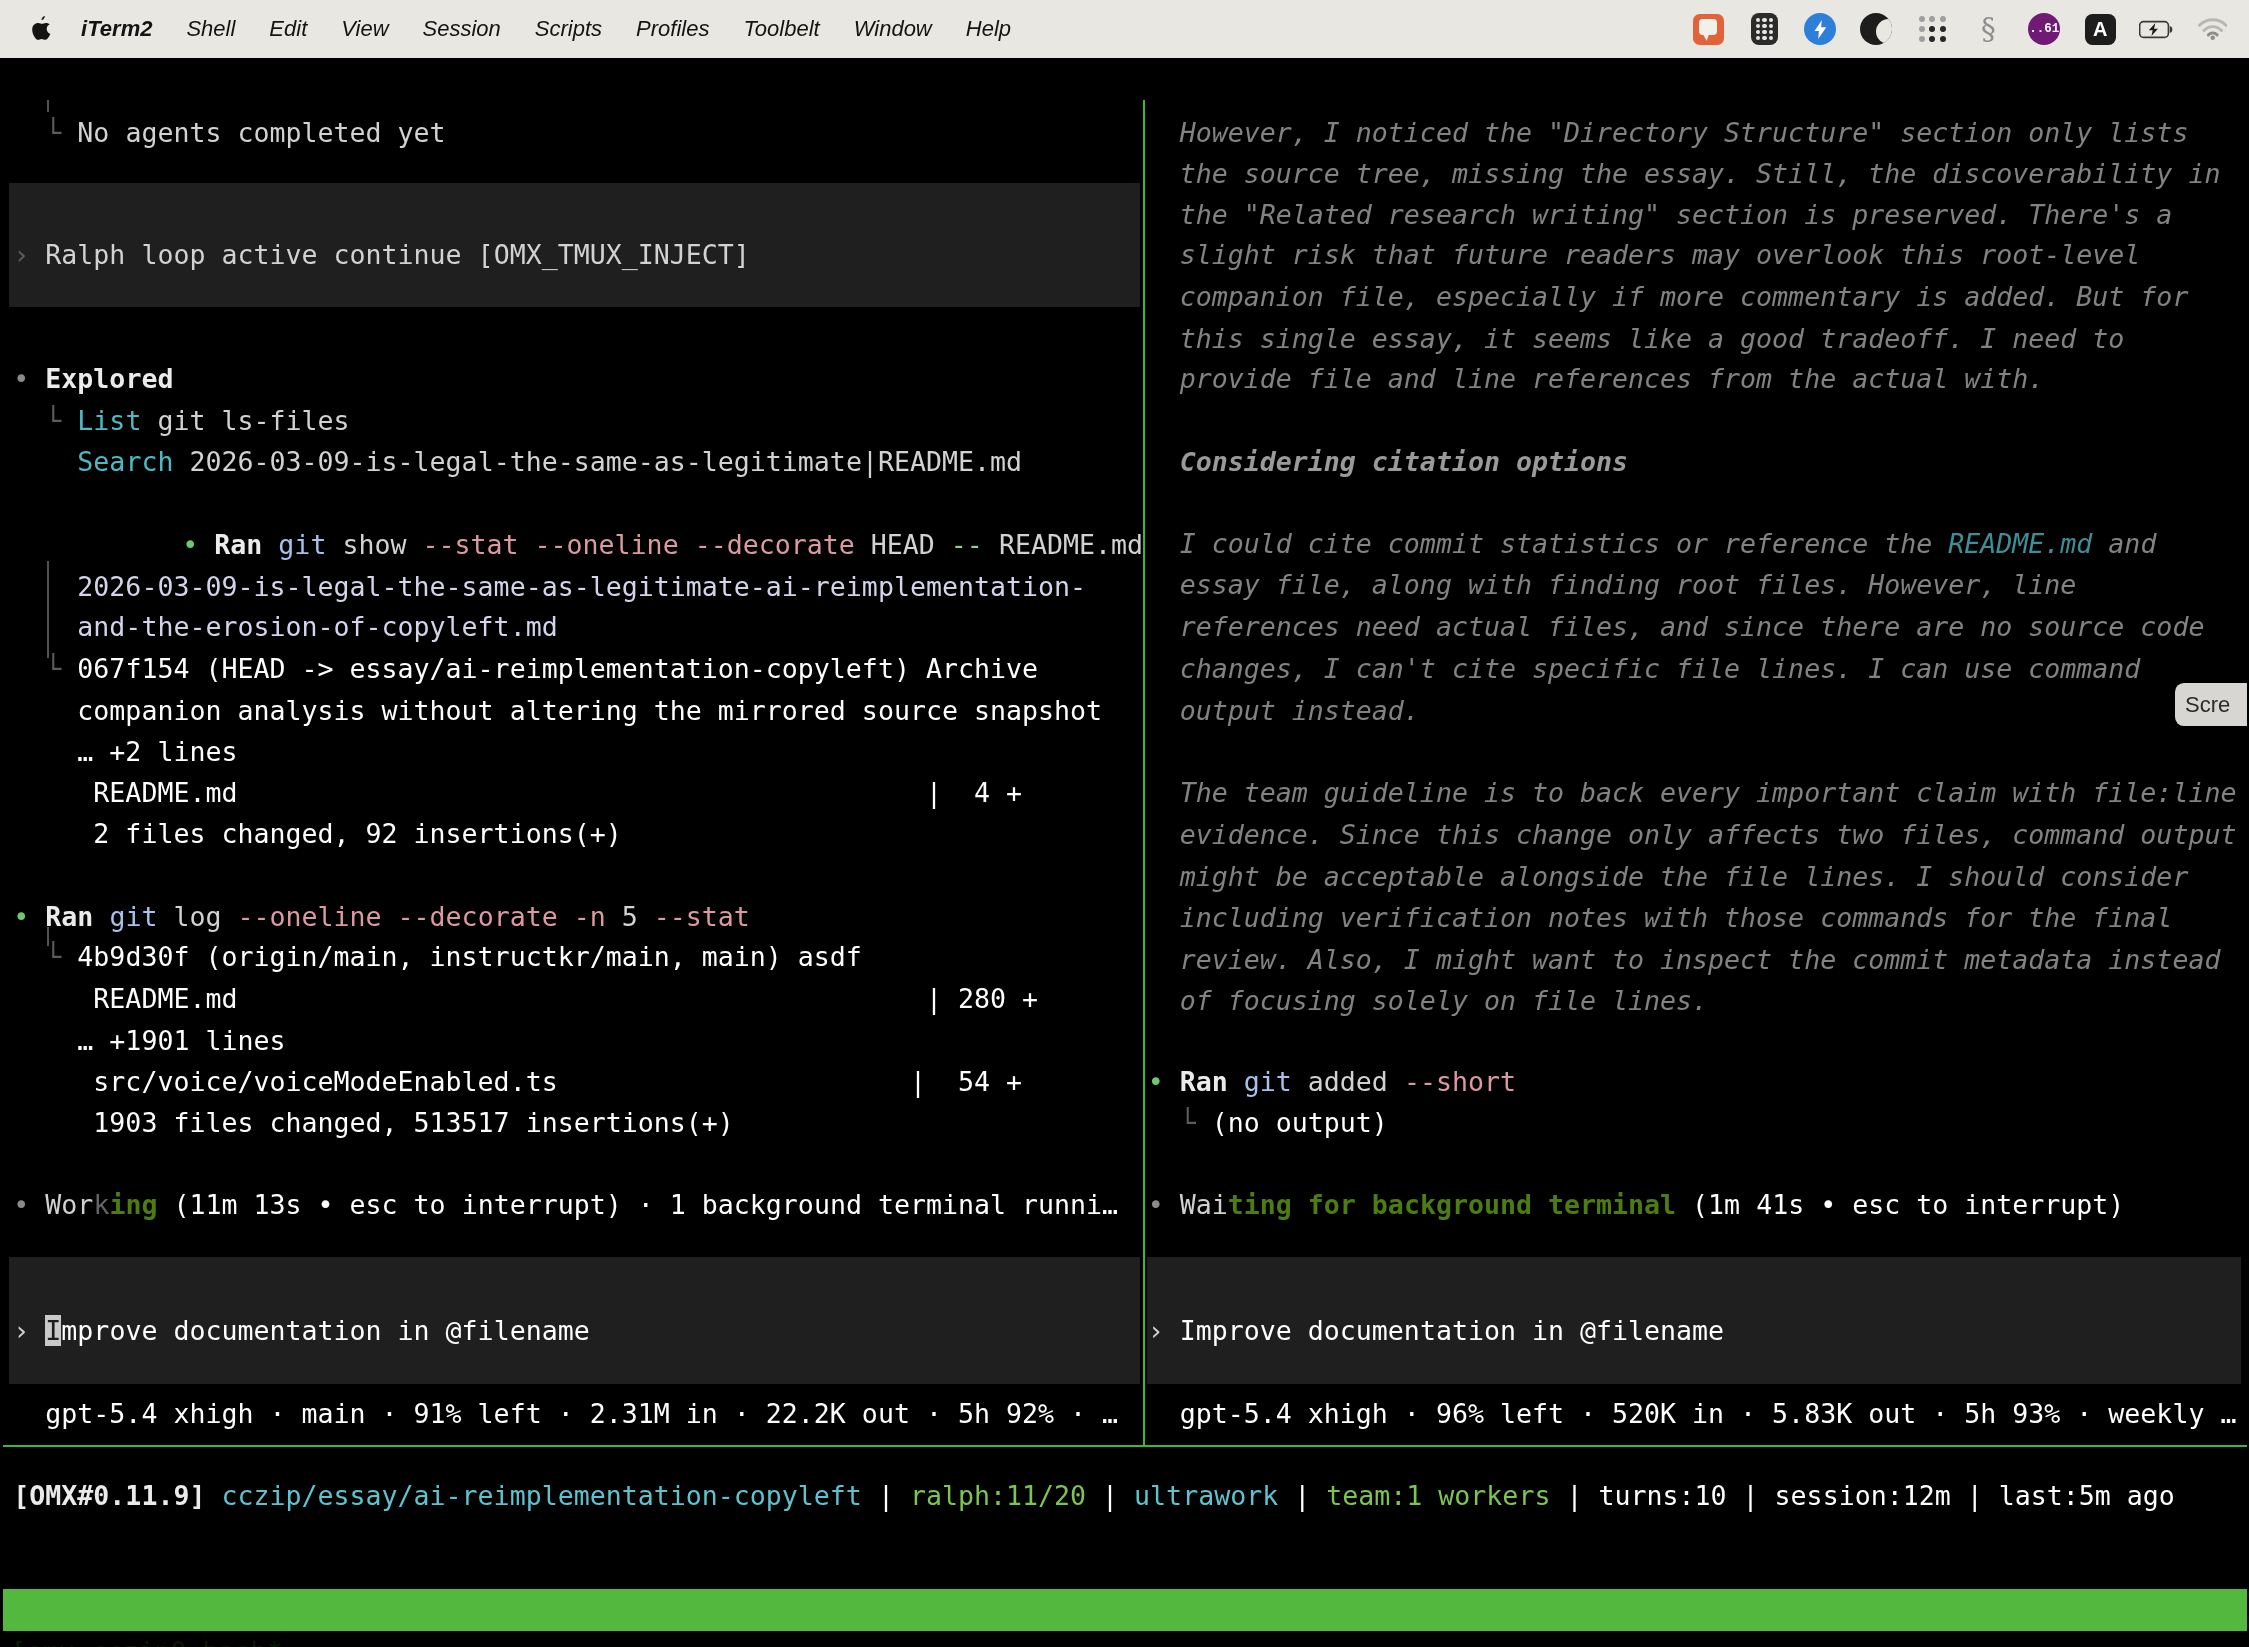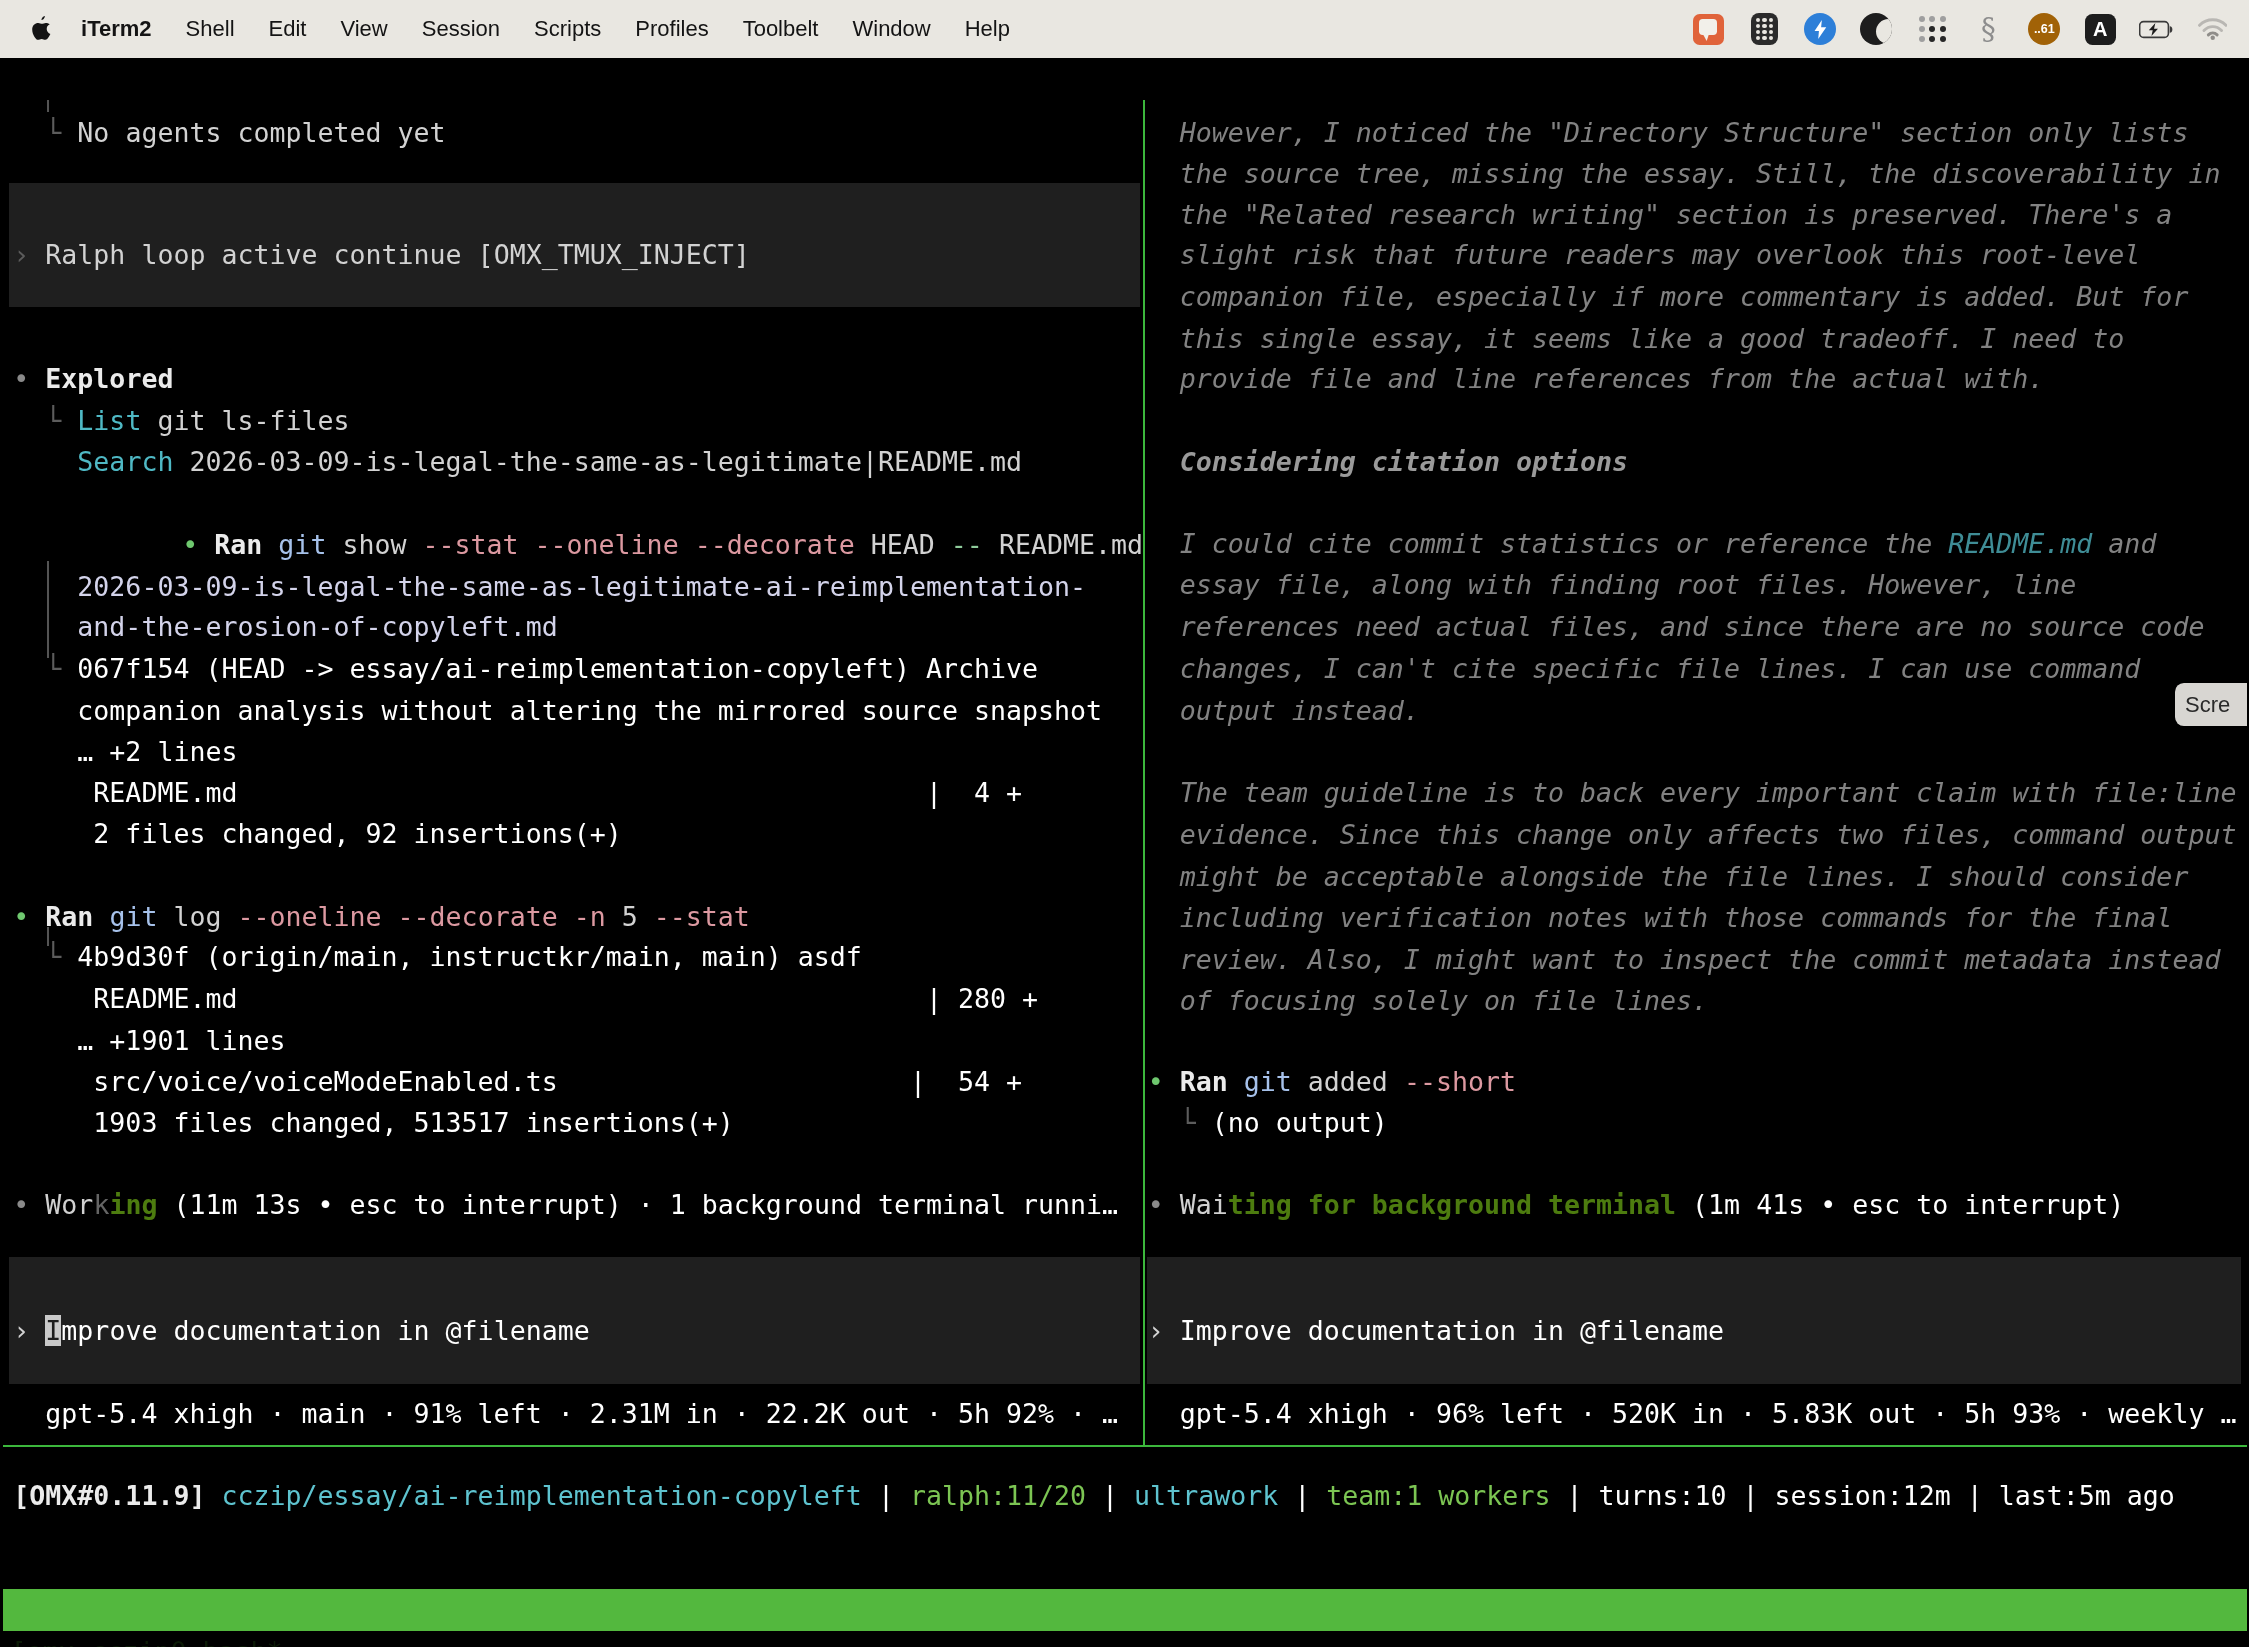--- a/index.html
+++ b/index.html
@@ -1,37 +1,37 @@
 <!DOCTYPE html>
 <html style="font-size:11.8px"><head>
 <meta charset="utf-8">
 <style>
   html,body{margin:0;padding:0;background:#000;}
   body{width:2250px;height:1648px;position:relative;overflow:hidden;font-family:"DejaVu Sans Mono",monospace;}
 
   
   #menubar{position:absolute;top:0;left:0;width:2250px;height:58px;background:#e9e7e1;display:flex;align-items:center;font-family:"Liberation Sans",sans-serif;color:#141414;}
   #menubar .apple{margin-left:29.5px;width:25px;height:29.5px;display:flex;align-items:center;}
-  #menus{display:flex;align-items:center;list-style:none;margin:0 0 0 26.6px;padding:0;}
+  #menus{display:flex;align-items:center;list-style:none;margin:0 0 0 26.6px;padding:0;font-style:italic;}
   #menus li{font-size:22px;margin-right:34px;white-space:nowrap;}
   #menus li.first{font-weight:bold;}
   #statusicons{margin-left:auto;display:flex;align-items:center;gap:22px;margin-right:20.7px;}
   .sicon{width:34px;height:34px;display:flex;align-items:center;justify-content:center;position:relative;}
   .chat{width:31px;height:31px;background:#e0633a;border-radius:6.6px;position:relative;}
   .chat .inner{position:absolute;left:6.6px;top:5.2px;width:17.7px;height:16px;background:#f2f0ea;border-radius:3.7px;}
   .chat .tail{position:absolute;left:8px;top:19px;width:0;height:0;border-left:7.4px solid transparent;border-top:8.9px solid #f2f0ea;transform:skewX(-18deg);}
   .keypad{width:26.6px;height:32px;background:#2b2b2b;border-radius:8px;display:grid;grid-template-columns:repeat(3,1fr);place-items:center;padding:3.7px;box-sizing:border-box;}
   .keypad span{width:4.4px;height:4.4px;border-radius:50%;background:#e9e7e1;}
   .boltbadge{width:32px;height:32px;border-radius:50%;background:#2d7fd8;display:flex;align-items:center;justify-content:center;}
   .crescent{width:32px;height:32px;border-radius:50%;background:#1d1d1d;position:relative;overflow:hidden;}
   .crescent::after{content:"";position:absolute;left:16px;top:5.9px;width:25px;height:25px;border-radius:50%;background:#e9e7e1;}
   .dotgrid{display:grid;grid-template-columns:repeat(3,1fr);gap:4.4px;}
   .dotgrid span{width:5.9px;height:5.9px;border-radius:50%;}
   .squiggle{font-size:29.5px;color:#8d8d8d;font-family:"DejaVu Serif",serif;}
-  .circ61{width:32px;height:32px;border-radius:50%;background:#a16207;color:#fff;display:flex;align-items:center;justify-content:center;font-size:12.5px;font-weight:bold;font-family:Liberation Sans, sans-serif;}
+  .circ61{width:32px;height:32px;border-radius:50%;background:#701a75;color:#fff;display:flex;align-items:center;justify-content:center;font-size:12.5px;font-weight:bold;font-family:Liberation Mono, monospace;}
   .asq{width:31px;height:31px;border-radius:7.4px;background:#1d1d1d;color:#fff;display:flex;align-items:center;justify-content:center;font-size:20px;font-weight:bold;font-family:"Liberation Sans",sans-serif;}
 
   
   #window{position:absolute;top:59px;left:3px;width:2244px;height:1589px;background:#000;border-radius:11.8px 11.8px 0 0;overflow:hidden;}
   #titlebar{position:absolute;top:0;left:0;right:0;height:41px;background:#393937;display:flex;align-items:center;}
   .tl{width:17.7px;height:17.7px;border-radius:50%;position:relative;}
   .tl.red{background:#ec6a5e;margin-left:17.7px;}
   .tl.red::after{content:"";position:absolute;left:5.2px;top:5.2px;width:7.4px;height:7.4px;border-radius:50%;background:#8e3d34;}
   .tl.yellow{background:#f4bf4f;margin-left:11.8px;}
   .tl.green{background:#61c554;margin-left:11.8px;}

